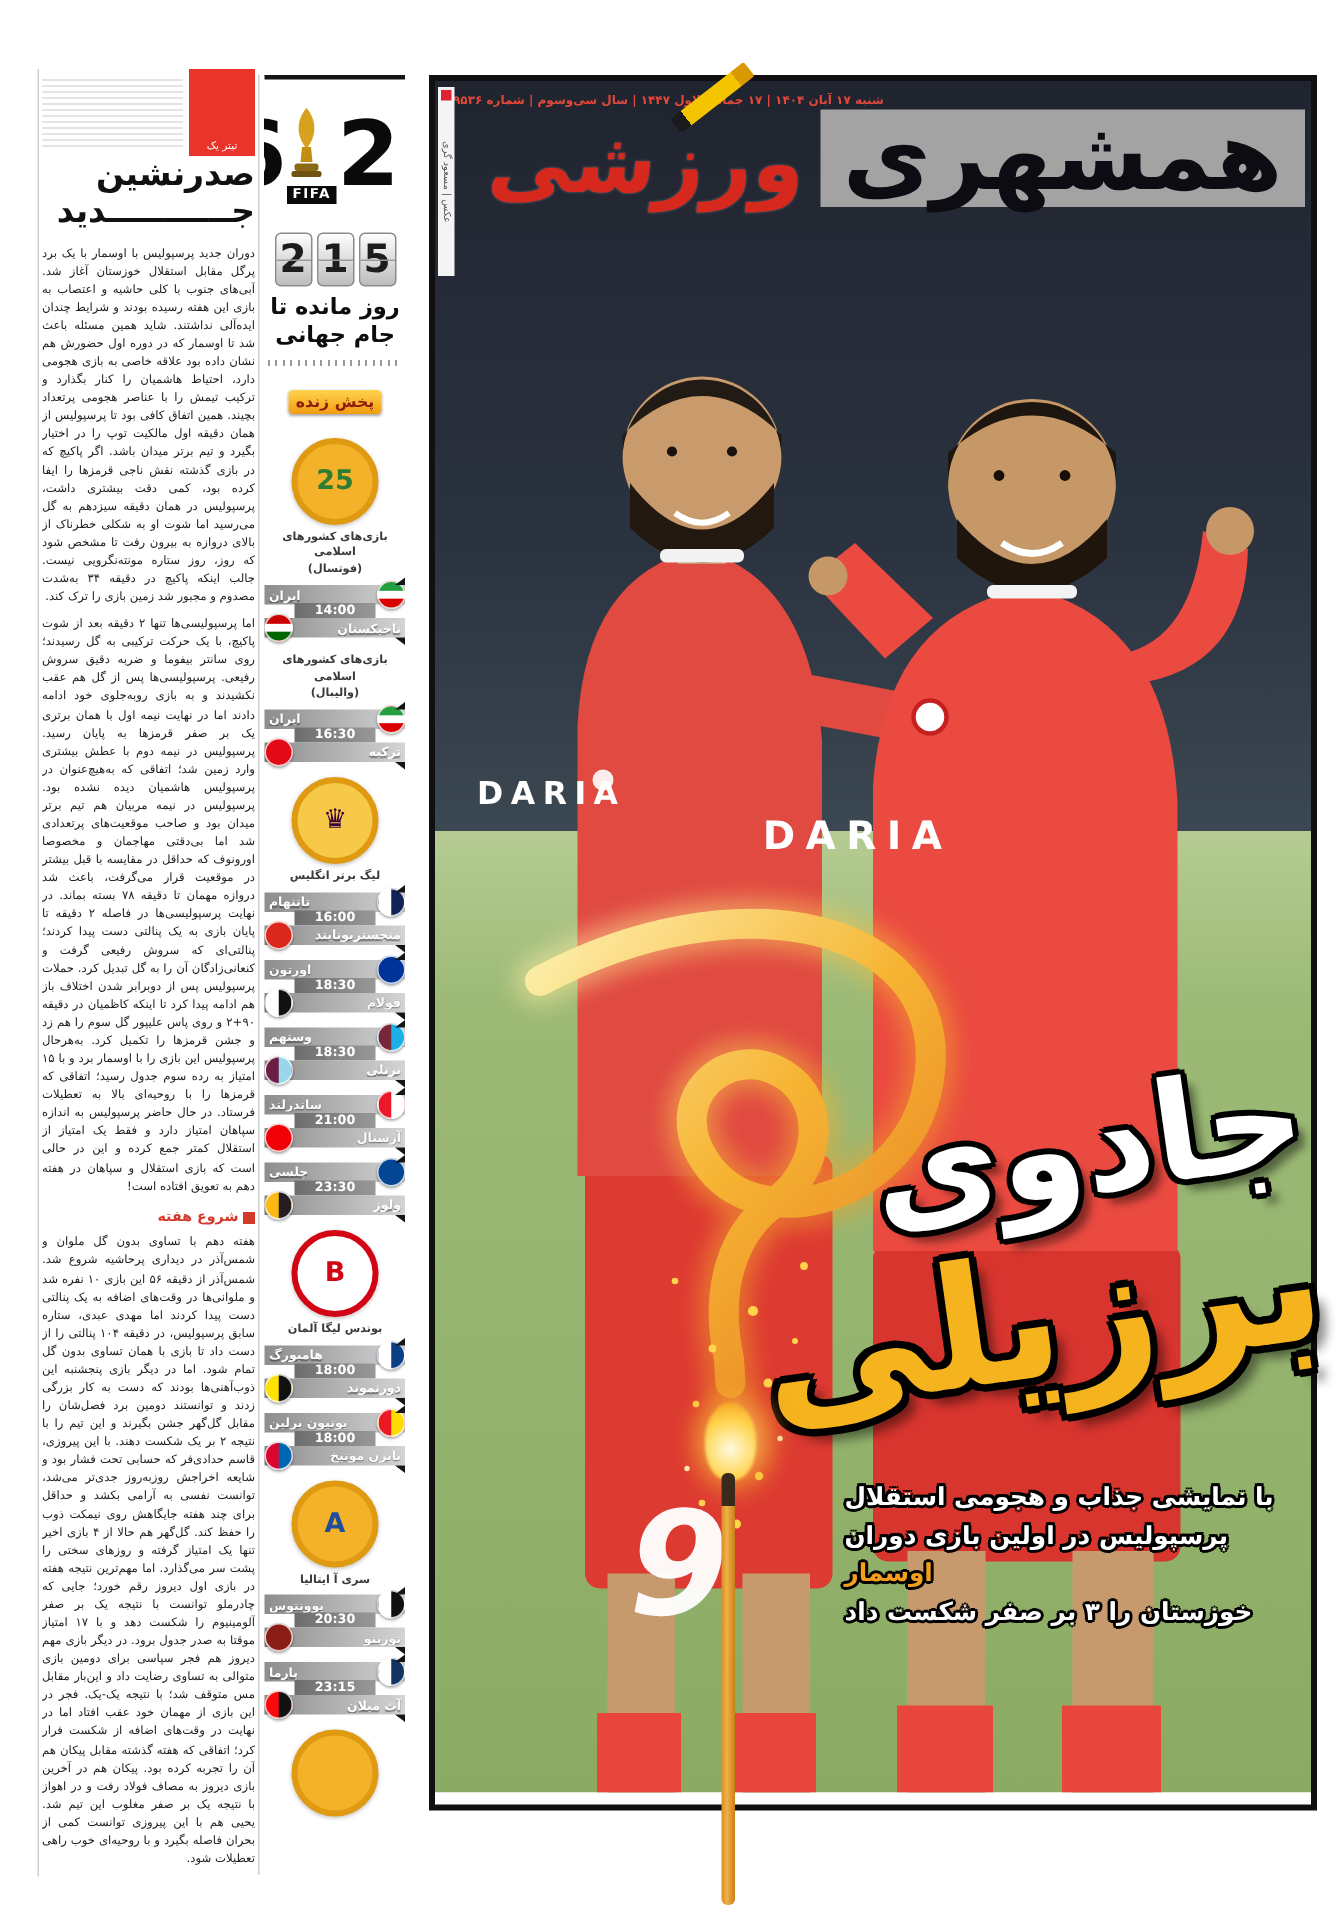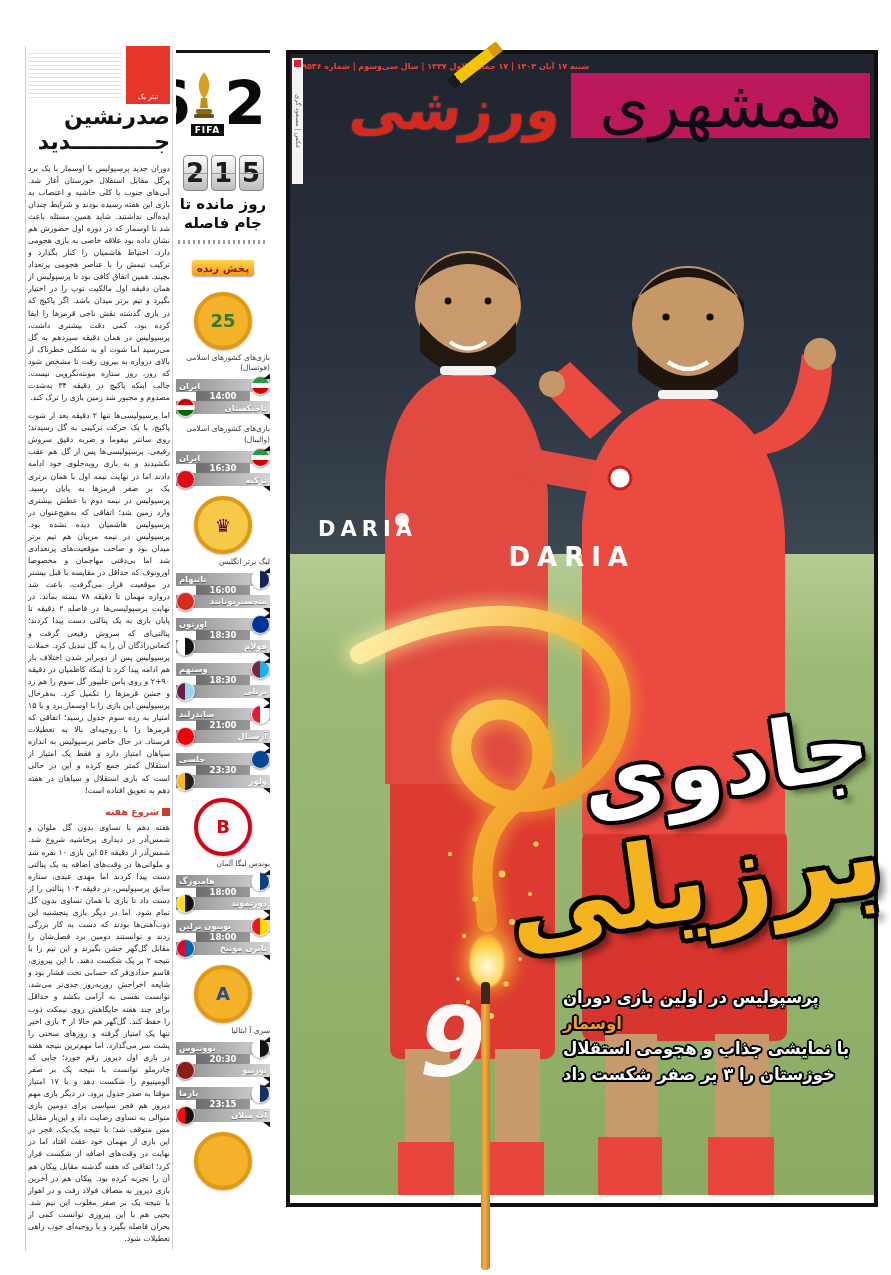--- a/index.html
+++ b/index.html
@@ -29,21 +29,21 @@
         font-size:26px;font-weight:bold;color:#1d1d1d;display:flex;align-items:center;justify-content:center;position:relative}
   .flip::after{content:"";position:absolute;left:0;right:0;top:50%;height:1px;background:#9b9b9b}
   .count-label{font-size:15px;font-weight:bold;color:#0d0d0d;text-align:center;line-height:1.25}
   .dotsep{height:4px;margin:7px 2px;background:repeating-linear-gradient(90deg,#9a9a9a 0 1.5px,transparent 1.5px 5px)}
   .live-badge{width:62px;margin:16px auto;background:linear-gradient(#ffd34d,#f39c12);color:#8c1d0e;font-size:10.5px;
         font-weight:bold;text-align:center;border-radius:3px;padding:2px 0;box-shadow:0 1px 2px rgba(0,0,0,.35)}
   .league-section{margin-top:8px}
   .league-logo{width:50px;height:50px;border-radius:50%;margin:6px auto 3px;display:flex;align-items:center;justify-content:center;
         border:4px solid transparent;box-shadow:0 1px 3px rgba(0,0,0,.25)}
   .league-logo span{font-size:18px;font-weight:bold}
-  .sec-label{font-size:7.5px;font-weight:normal;color:#3a3a3a;line-height:1.45;margin-bottom:5px}
+  .sec-label{font-size:7.5px;font-weight:bold;color:#3a3a3a;text-align:center;line-height:1.45;margin-bottom:5px}
   .fixture{position:relative;margin-bottom:10px}
   .frow{height:13px;display:flex;align-items:center;background:linear-gradient(90deg,#8d8d8d,#d4d4d4);direction:ltr}
   .tname{font-size:8.3px;font-weight:bold;color:#fff;text-shadow:0 1px 1px rgba(0,0,0,.45);white-space:nowrap;overflow:hidden}
   .frow.home .tname{flex:1;text-align:left;padding-left:3px}
   .frow.away .tname{flex:1;text-align:right;padding-right:3px}
   .tlogo{width:17px;height:17px;border-radius:50%;flex:0 0 auto;border:1px solid rgba(255,255,255,.8);box-shadow:0 1px 2px rgba(0,0,0,.4)}
   .trow{width:54px;height:10px;margin:-1px auto 0;background:linear-gradient(90deg,#6d6d6d,#989898);color:#fff;
         font-size:8.5px;font-weight:bold;display:flex;align-items:center;justify-content:center;direction:ltr}
   .ctri{position:absolute;right:-1px;width:0;height:0}
   .ctri.t{top:-6px;border-bottom:6px solid #151515;border-left:8px solid transparent}
@@ -51,21 +51,21 @@
   
   .photo-frame{position:absolute;left:286px;top:50px;width:592px;height:1157px;border:4px solid #101010;
         box-sizing:border-box;background:#fff;padding-bottom:8px}
   .photo-frame svg{display:block;width:584px;height:1141px}
   .credit-strip{position:absolute;left:292px;top:58px;width:11px;height:126px;background:#f4f4f4;z-index:8;
         writing-mode:vertical-rl;font-size:6.5px;color:#555;text-align:center;line-height:11px}
   .credit-strip::before{content:"";position:absolute;top:2px;left:2px;width:7px;height:7px;background:#d23}
   .masthead{position:absolute;left:296px;top:62px;width:574px;z-index:7;direction:rtl}
   .dateline{text-align:left;font-size:8px;font-weight:bold;color:#e4483a;direction:rtl;padding-left:6px}
   .title-row{display:flex;justify-content:flex-start;align-items:flex-end;gap:10px;margin-top:2px;position:relative}
-  .title-black{font-size:64px;font-weight:normal;color:#0c0c12;background:#be185d;line-height:1.02;padding:0 28px;letter-spacing:1px}
+  .title-black{font-size:64px;font-weight:bold;color:#0c0c12;background:#a3a3a3;line-height:1.02;padding:0 15px;letter-spacing:1px}
   .title-red{font-size:56px;font-weight:bold;color:#d7281d;line-height:1;transform:skewX(-6deg);
         text-shadow:0 0 2px rgba(255,255,255,.3)}
   .pencil{position:absolute;left:148px;top:-14px;width:62px;height:12px;transform:rotate(-38deg);
         background:linear-gradient(90deg,#1a1a1a 0 14%,#f5c400 14% 82%,#d89a00 82%);border-radius:2px;z-index:9}
   .hero-line{position:absolute;z-index:5;font-weight:bold;transform:rotate(-8deg);transform-origin:right center;white-space:nowrap}
   .hero-1{right:22px;top:690px;font-size:92px;color:#ffffff;
      text-shadow:-4px 0 #000,4px 0 #000,0 -4px #000,0 4px #000,-3px -3px #000,3px 3px #000,-3px 3px #000,3px -3px #000,7px 8px 6px rgba(0,0,0,.45)}
   .hero-2{right:10px;top:788px;font-size:112px;color:#f5b31e;
      text-shadow:-5px 0 #000,5px 0 #000,0 -5px #000,0 5px #000,-4px -4px #000,4px 4px #000,-4px 4px #000,4px -4px #000,8px 9px 7px rgba(0,0,0,.45)}
   .hero-caption{position:absolute;right:18px;top:985px;width:310px;z-index:5;text-align:left;direction:rtl;
@@ -123,21 +123,21 @@
     </div>
     <div class="fifa-digit">6</div>
   </div>
   <div class="flip-row">
     <div class="flip">2</div>
     <div class="flip">1</div>
     <div class="flip">5</div>
   </div>
   <div class="count-label">
     <div>روز مانده تا</div>
-    <div>جام فاصله</div>
+    <div>جام جهانی</div>
   </div>
   <div class="dotsep"></div>
   <div class="live-badge">پخش زنده</div>
   <div id="fixtures-list">
       <div class="league-section">
         <div class="league-logo" style="background: rgb(243, 178, 41); border-color: rgb(224, 154, 18);">
           <span style="color: rgb(46, 125, 50);">25</span>
         </div>
         <div class="sec-label">
           <div>بازی‌های کشورهای اسلامی</div>
@@ -422,20 +422,20 @@
     <span class="title-red">ورزشی</span>
     <span class="pencil"></span>
   </div>
 </div>
 
 <div class="credit-strip">عکس | مسعود گری</div>
 
 <div class="hero-line hero-1">جادوی</div>
 <div class="hero-line hero-2">برزیلی</div>
 <div class="hero-caption">
+  <div>با نمایشی جذاب و هجومی استقلال</div>
   <div><span>پرسپولیس در اولین بازی دوران </span><span class="hl">اوسمار</span></div>
-  <div>با نمایشی جذاب و هجومی استقلال</div>
   <div>خوزستان را ۳ بر صفر شکست داد</div>
 </div>
 
 <div class="flame-glow"></div>
 <div class="flame-core"></div>
 <div class="match-stick"></div>
 
 </body></html>

